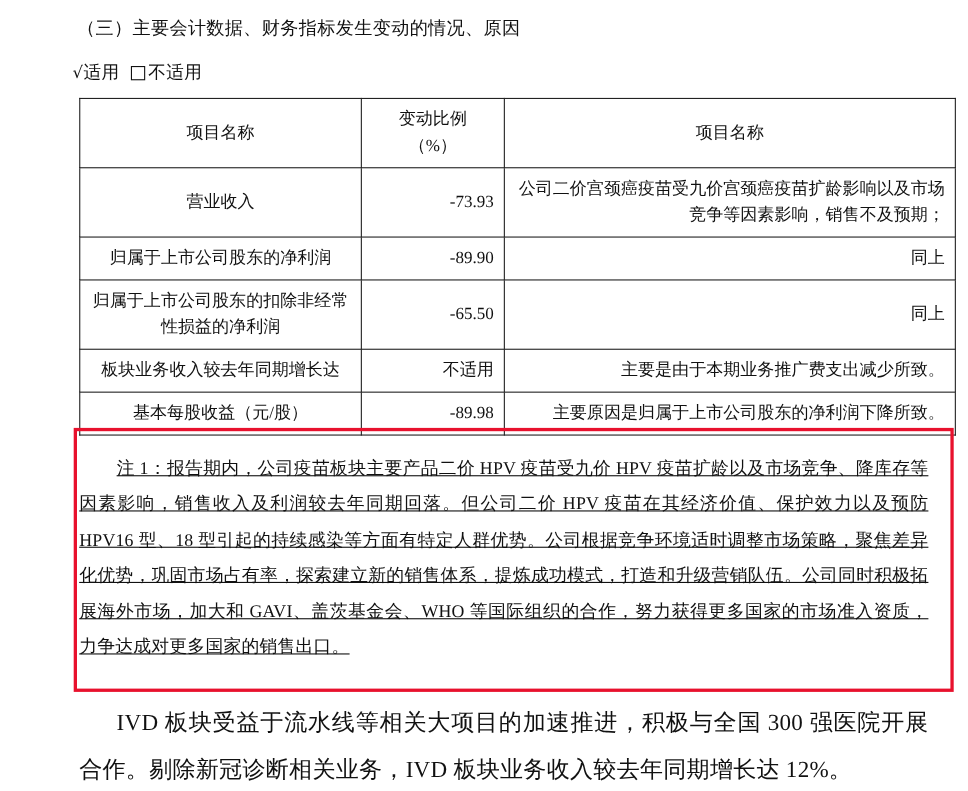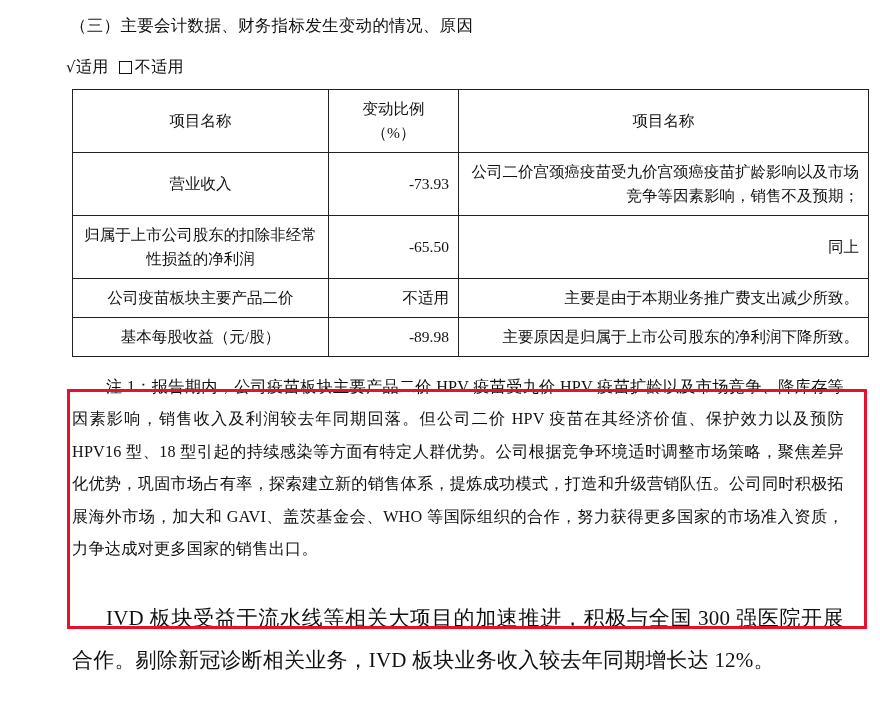--- a/index.html
+++ b/index.html
@@ -84,20 +84,21 @@
     box-sizing: border-box;
     pointer-events: none;
   }
   .note {
     margin: 14px 12px 0 12px;
     font-size: 16.2px;
     line-height: 2.0;
     text-align: justify;
     text-justify: inter-ideograph;
     letter-spacing: 0.2px;
+    text-decoration: underline;
   }
   .note .indent { display: inline-block; width: 34px; }
   .tail {
     margin: 32px 12px 0 12px;
     font-size: 21px;
     line-height: 2.0;
     text-align: justify;
     text-justify: inter-ideograph;
     letter-spacing: 0.2px;
   }
@@ -130,26 +131,31 @@
         <th>项目名称</th>
       </tr>
     </thead>
     <tbody>
       <tr>
         <td class="cell-name">营业收入</td>
         <td class="cell-val">-73.93</td>
         <td class="cell-reason">公司二价宫颈癌疫苗受九价宫颈癌疫苗扩龄影响以及市场竞争等因素影响，销售不及预期；</td>
       </tr>
       <tr>
+        <td class="cell-name">归属于上市公司股东的净利润</td>
+        <td class="cell-val">-89.90</td>
+        <td class="cell-reason">同上</td>
+      </tr>
+      <tr>
         <td class="cell-name">归属于上市公司股东的扣除非经常性损益的净利润</td>
         <td class="cell-val">-65.50</td>
         <td class="cell-reason">同上</td>
       </tr>
       <tr>
-        <td class="cell-name">公司疫苗板块主要产品二价</td>
+        <td class="cell-name">板块业务收入较去年同期增长达</td>
         <td class="cell-val">不适用</td>
         <td class="cell-reason">主要是由于本期业务推广费支出减少所致。</td>
       </tr>
       <tr>
         <td class="cell-name">基本每股收益（元/股）</td>
         <td class="cell-val">-89.98</td>
         <td class="cell-reason">主要原因是归属于上市公司股东的净利润下降所致。</td>
       </tr>
     </tbody>
   </table>

